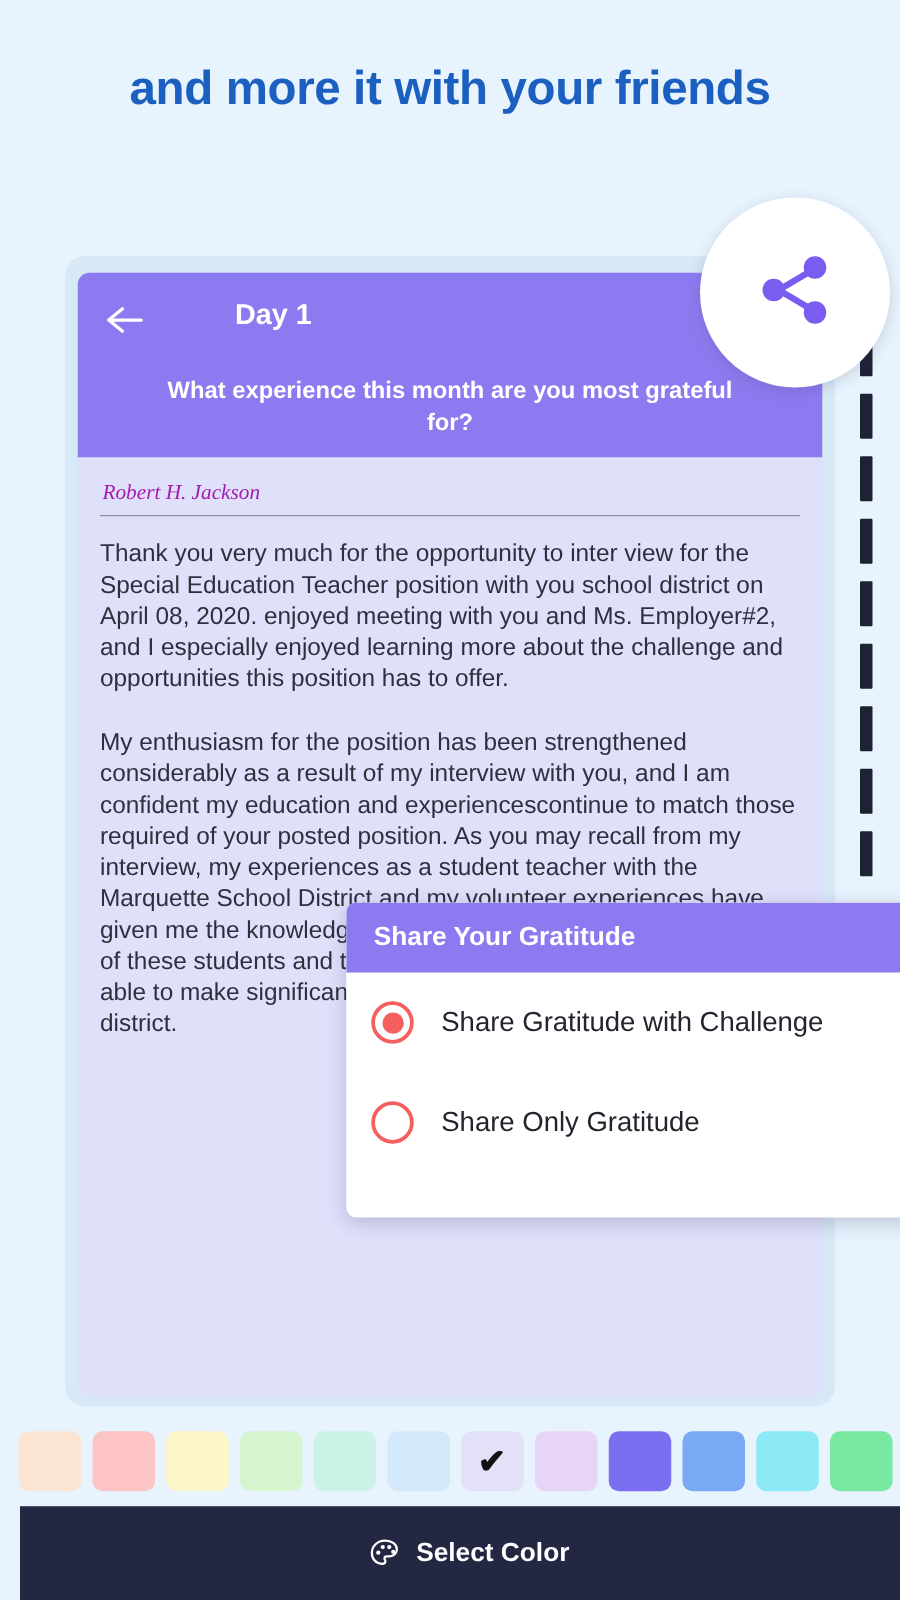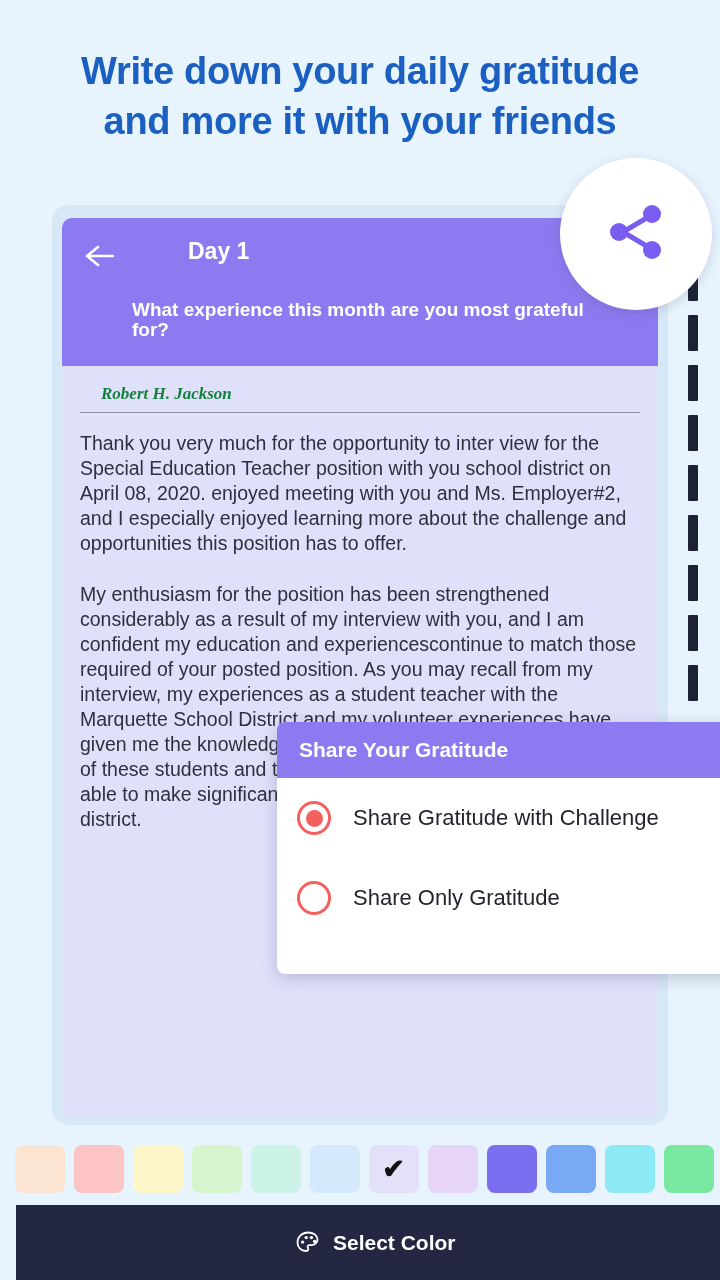--- a/index.html
+++ b/index.html
@@ -64,42 +64,42 @@
     position: absolute;
     left: 126px; top: 20px;
     font-size: 23px;
     font-weight: bold;
     color: #fff;
   }
   .question {
     position: absolute;
     left: 70px; top: 82px;
     width: 456px;
+    text-align: center;
     font-size: 19px;
     font-weight: bold;
-    line-height: 20px;
+    line-height: 26px;
     color: #ffffff;
   }
 
   
   .letter {
     position: absolute;
     left: 0; top: 148px;
     width: 596px; height: 752px;
     background: #dfe0fa;
     padding: 18px 18px 0 18px;
   }
   .signature {
     font-family: "Liberation Serif", serif;
     font-style: italic;
-    font-weight: bold;
+    font-weight: normal;
     font-size: 17px;
-    color: #15803d;
+    color: #a21caf;
     padding-left: 2px;
-    margin-left: 19px;
   }
   .sig-rule {
     margin-top: 8px;
     border-bottom: 1.5px solid #8f8fa8;
     width: 560px;
   }
   .para {
     margin-top: 18px;
     font-size: 19.5px;
     line-height: 25px;
@@ -245,21 +245,20 @@
     background: #5a5f7a;
     flex: 0 0 auto;
   }
 </style>
 </head>
 <body>
 
 <div id="root">
 
   <div class="headline">
-    <span>Write down your daily gratitude</span>
     <span class="l2">and more it with your friends</span>
   </div>
 
   <div class="dash-strip">
     <i></i>
       <i></i>
       <i></i>
       <i></i>
       <i></i>
       <i></i>

